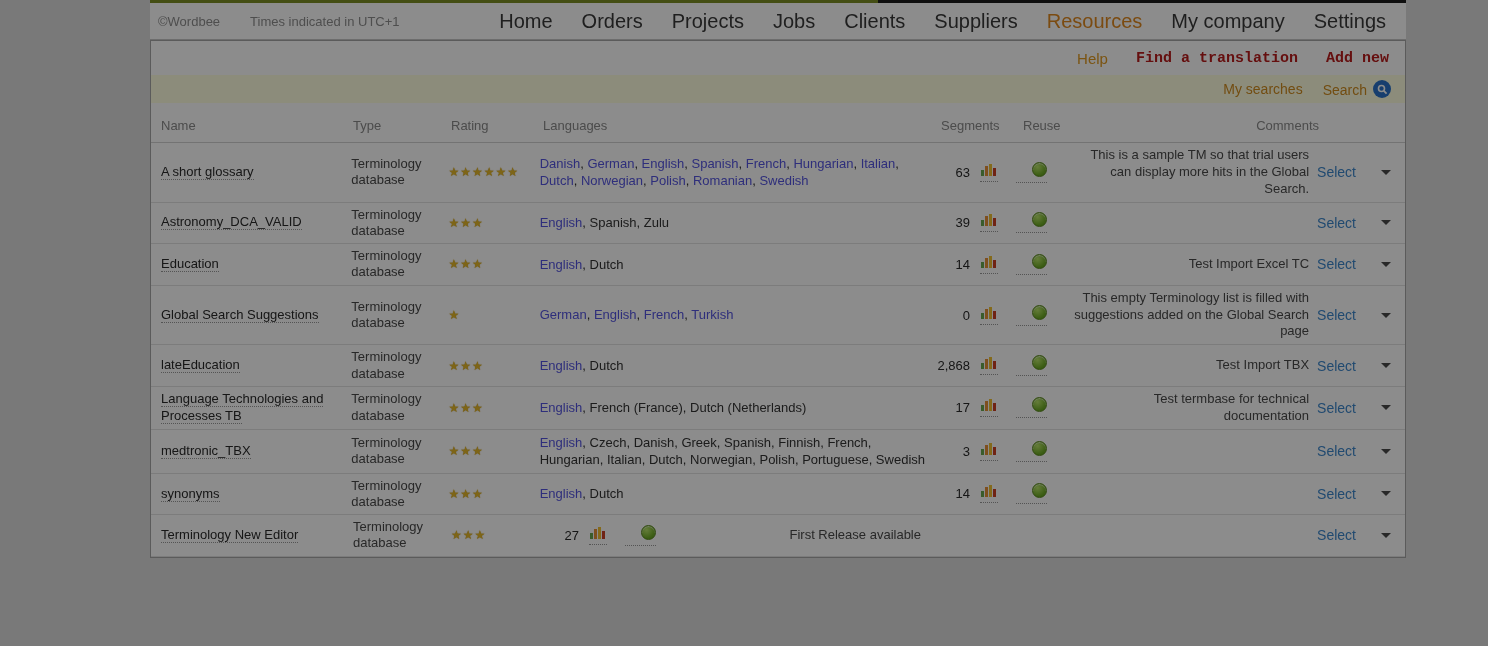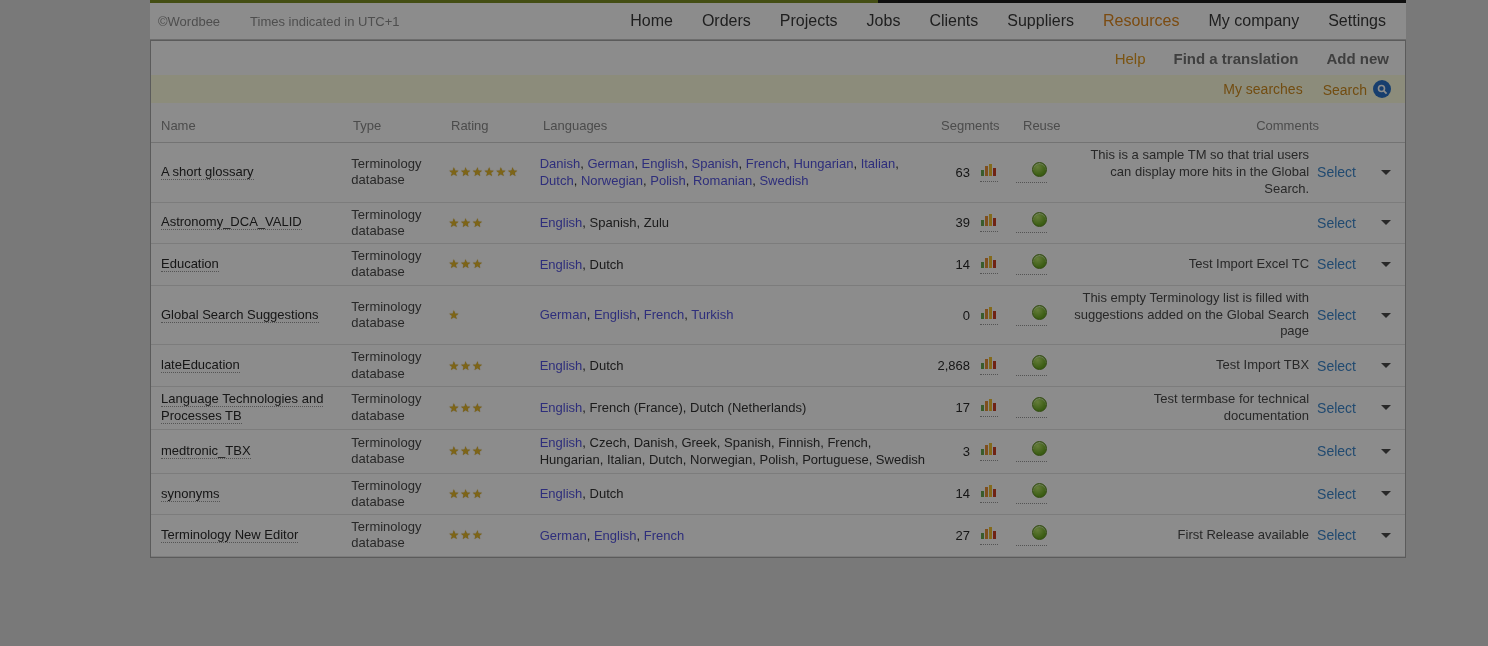--- a/index.html
+++ b/index.html
@@ -12,42 +12,42 @@
   .page { margin-left:150px; width:1256px; }
 
   
   .topbar { height:40px; background:#ffffff; border-bottom:1px solid #c6c6c6;
             display:flex; align-items:center; position:relative; padding-top:3px; }
   .topbar-strip { position:absolute; top:0; left:0; right:0; height:3px;
                   background:linear-gradient(to right,#7d8f26 0%,#7d8f26 58%,#1c1c1c 58%); }
   .brand { color:#8f8f8f; font-size:13px; margin-left:8px; }
   .times-note { color:#8f8f8f; font-size:13px; margin-left:30px; }
   .nav { margin-left:auto; display:flex; gap:29px; padding-right:20px;
-         font-size:16px; color:#3a3a3a;text-align:right; }
+         font-size:20px; color:#3a3a3a;text-align:right; }
   .nav-item { cursor:pointer; white-space:nowrap; }
   .nav-item.active { color:#e0891f; }
 
   
   .tabs { margin-top:30px; display:flex; height:29px; font-size:14px; }
   .tab { background:#ededed; border:1px solid #9a9a9a; border-right:none;
          color:#4a4a4a; display:flex; align-items:center; cursor:pointer; }
   .tab:last-child, .tab.gapped { border-right:1px solid #9a9a9a; }
   .tab.t0 { padding:0 30px; }
   .tab.t1 { padding:0 25px; }
   .tab.t2 { padding:0 26px; }
   .tab.t3 { padding:0 21px; border-right:1px solid #9a9a9a; }
   .tab.t4 { margin-left:14px; padding:0 25px; border-right:1px solid #9a9a9a; }
   .tab.active { background:#93ad2b; border-color:#93ad2b; color:#ffffff; }
 
   
   .panel { background:#ffffff; border:1px solid #a6a6a6; min-height:518px; }
   .toolbar-row1 { display:flex; justify-content:flex-end; align-items:center;
                   gap:28px; padding:9px 16px 8px; font-size:15px; }
   .help-link { color:#e09a21; cursor:pointer; }
-  .strong-link { color:#737373; font-weight:bold; cursor:pointer; }
+  .strong-link { color:#b91c1c; font-weight:bold; cursor:pointer;font-family:Liberation Mono, monospace; }
   .toolbar-row2 { background:#ffffe1; display:flex; justify-content:flex-end;
                   align-items:center; gap:20px; padding:5px 14px; font-size:14px;
                   color:#d08c1f; }
   .orange-link { cursor:pointer; color:#d08c1f; }
   .search-wrap { display:flex; align-items:flex-end; gap:6px; cursor:pointer; }
   .search-icon { width:18px; height:18px; border-radius:50%; background:#2a72c8;
                  display:flex; align-items:center; justify-content:center; }
 
   
   .table { margin-top:6px; font-size:13px; }
@@ -369,21 +369,20 @@
         <span>Select</span>
         <span class="select-arrow"></span>
       </span>
     </div>
   </div>
 
   <div class="row">
     <div class="c-name name-cell"><span class="name-link">Terminology New Editor</span></div>
     <div class="c-type type-cell">Terminology database</div>
     <div class="c-rating rating-cell">★★★</div>
-    <div class="c-langs langs-cell"><span class="lang-link">German</span>, <span class="lang-link">English</span>, <span class="lang-link">French</span></div>
     <div class="c-seg seg-cell">27</div>
     <div class="c-chart">
       <span class="chart-icon">
         <svg width="18" height="14" viewBox="0 0 18 14">
           <rect x="1" y="7" width="3" height="6" fill="#6aa84f"></rect>
           <rect x="5" y="3" width="3" height="10" fill="#e69138"></rect>
           <rect x="9" y="1" width="3" height="12" fill="#f1c232"></rect>
           <rect x="13" y="5" width="3" height="8" fill="#cc4125"></rect>
         </svg>
       </span>

